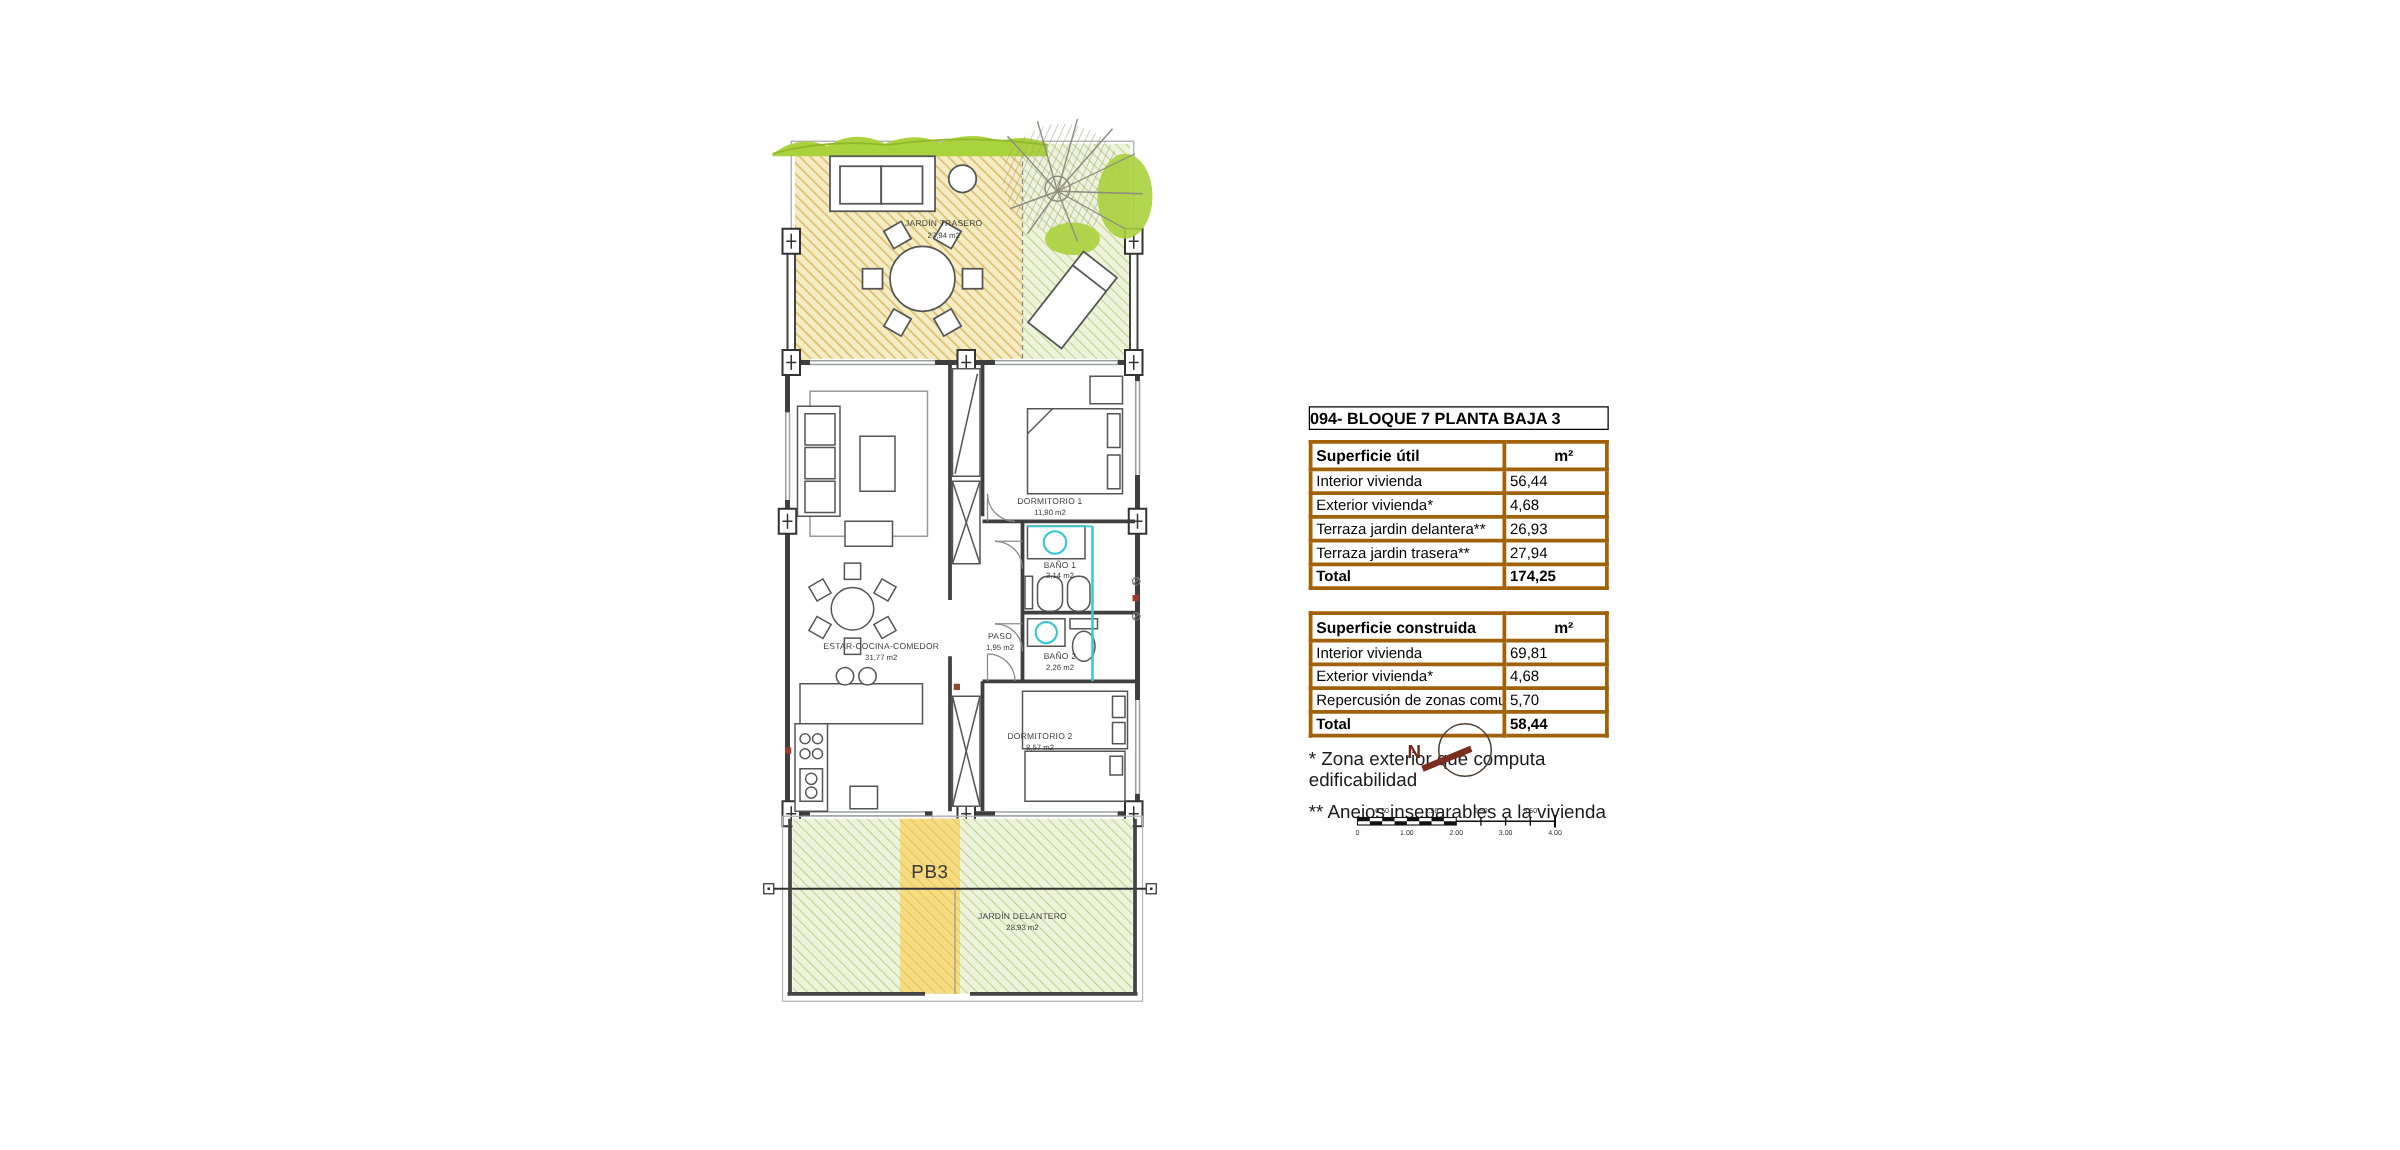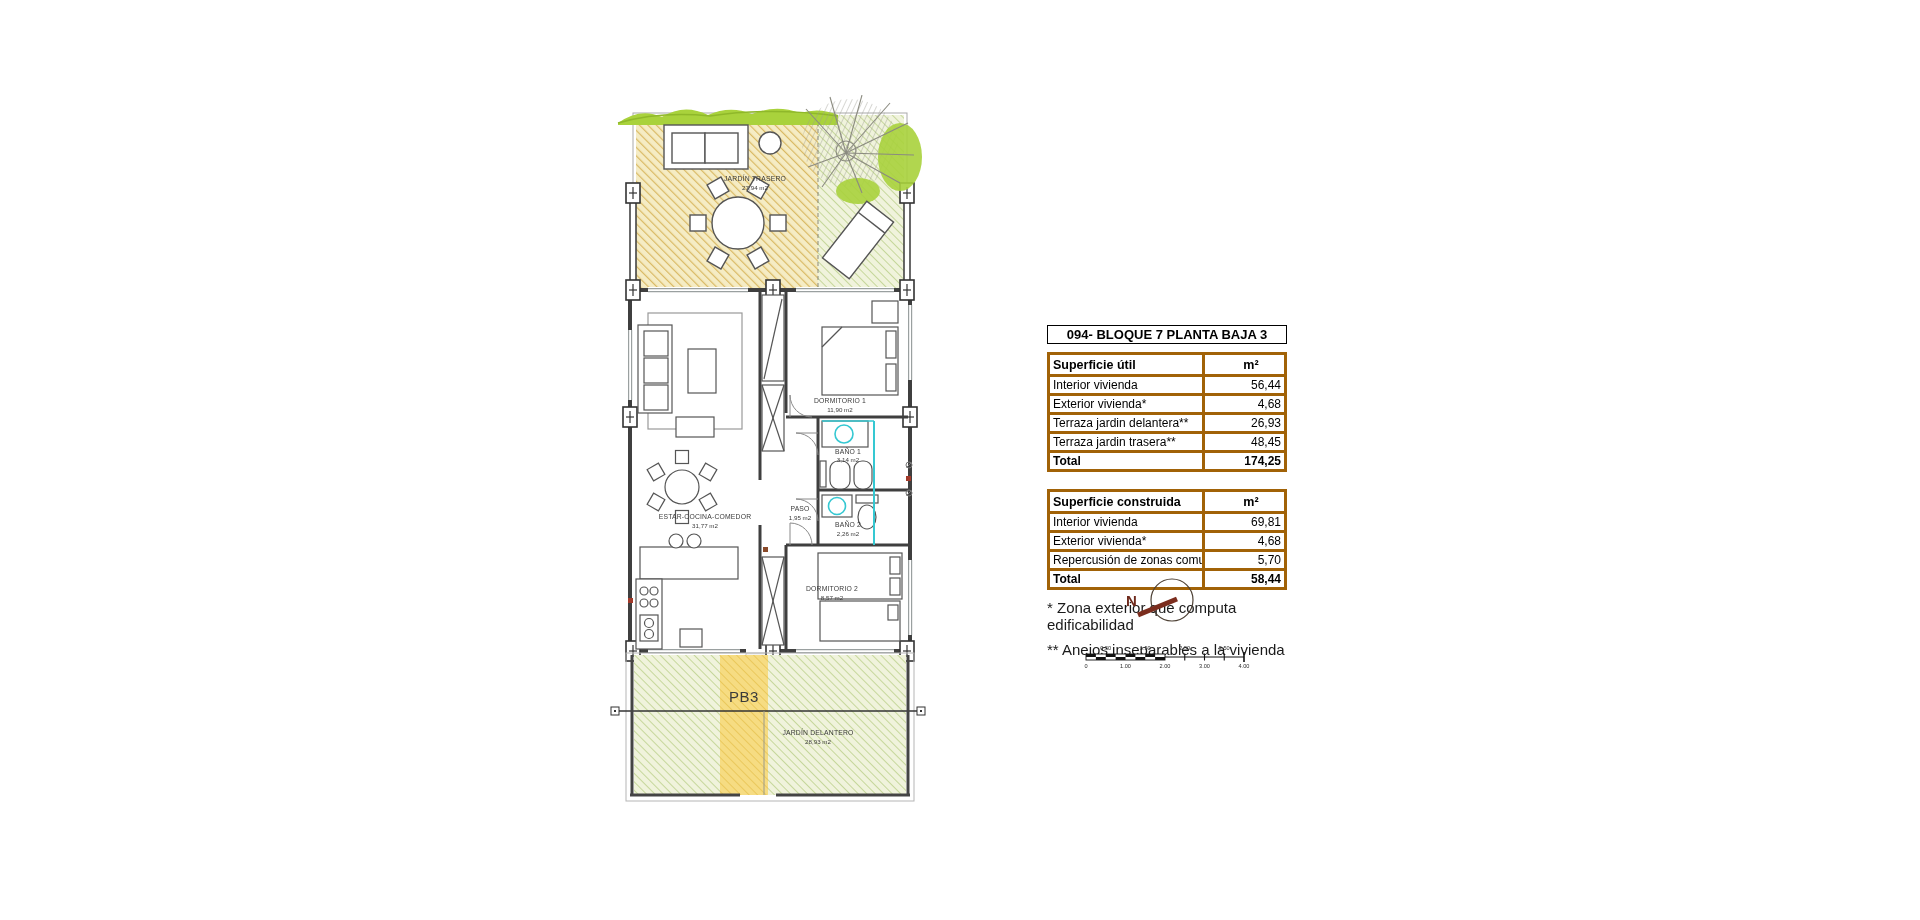--- a/index.html
+++ b/index.html
@@ -9,29 +9,29 @@
   
   .plan{position:absolute;left:600px;top:95px;}
   .plan text{font-family:"Liberation Sans",sans-serif;fill:#3a3a3a;}
   .room-name{font-size:6.8px;letter-spacing:.2px;text-anchor:middle;}
   .room-area{font-size:6.2px;text-anchor:middle;}
   .pb3{font-size:15px;fill:#5b5b5b;text-anchor:middle;letter-spacing:.5px;}
 
   
   .panel{position:absolute;left:1047px;top:325px;width:240px;color:#000;}
   .title-box{border:1px solid #000;font-weight:bold;font-size:13px;line-height:15px;
-             text-align:center;padding:1px 0;}
+             padding:1px 0;}
   .panel table{width:100%;border-collapse:collapse;border:2px solid #000;
                font-size:12px;table-layout:fixed;}
   .tbl-util{margin-top:8px;}
   .tbl-cons{margin-top:17px;border-radius:31px;}
   .panel th,.panel td{border:3px solid #a16207;padding:1px 3px;overflow:hidden;white-space:nowrap;}
   .panel th{font-size:12.5px;font-weight:bold;text-align:left;padding:3px 3px 2px;}
   .panel th.unit{text-align:center;width:60px;vertical-align:top;padding-left:16px;}
-  .panel td.num{text-align:right;}
+  .panel td.num{}
   .panel tr.total td{font-weight:bold;border-top:1.5px solid #000;}
   .fn{font-size:15px;color:#1a1a1a;}
   .fn1{margin-top:9px;}
   .fn2{margin-top:8px;}
 
   
   .symbols{position:absolute;left:1060px;top:570px;}
   .symbols text{font-family:"Liberation Sans",sans-serif;}
   .sb-label{font-size:5.6px;fill:#2c2c2c;text-anchor:middle;}
   .north{font-size:15px;font-weight:bold;fill:#6e2a1c;}
@@ -325,21 +325,21 @@
         <tr>
           <td>Exterior vivienda*</td>
           <td class="num">4,68</td>
         </tr>
         <tr>
           <td>Terraza jardin delantera**</td>
           <td class="num">26,93</td>
         </tr>
         <tr>
           <td>Terraza jardin trasera**</td>
-          <td class="num">48,45</td>
+          <td class="num">27,94</td>
         </tr>
         <tr class="total">
           <td>Total</td>
           <td class="num">174,25</td>
         </tr>
       </tbody>
     </table>
 
     <table class="tbl-cons">
       <thead>

